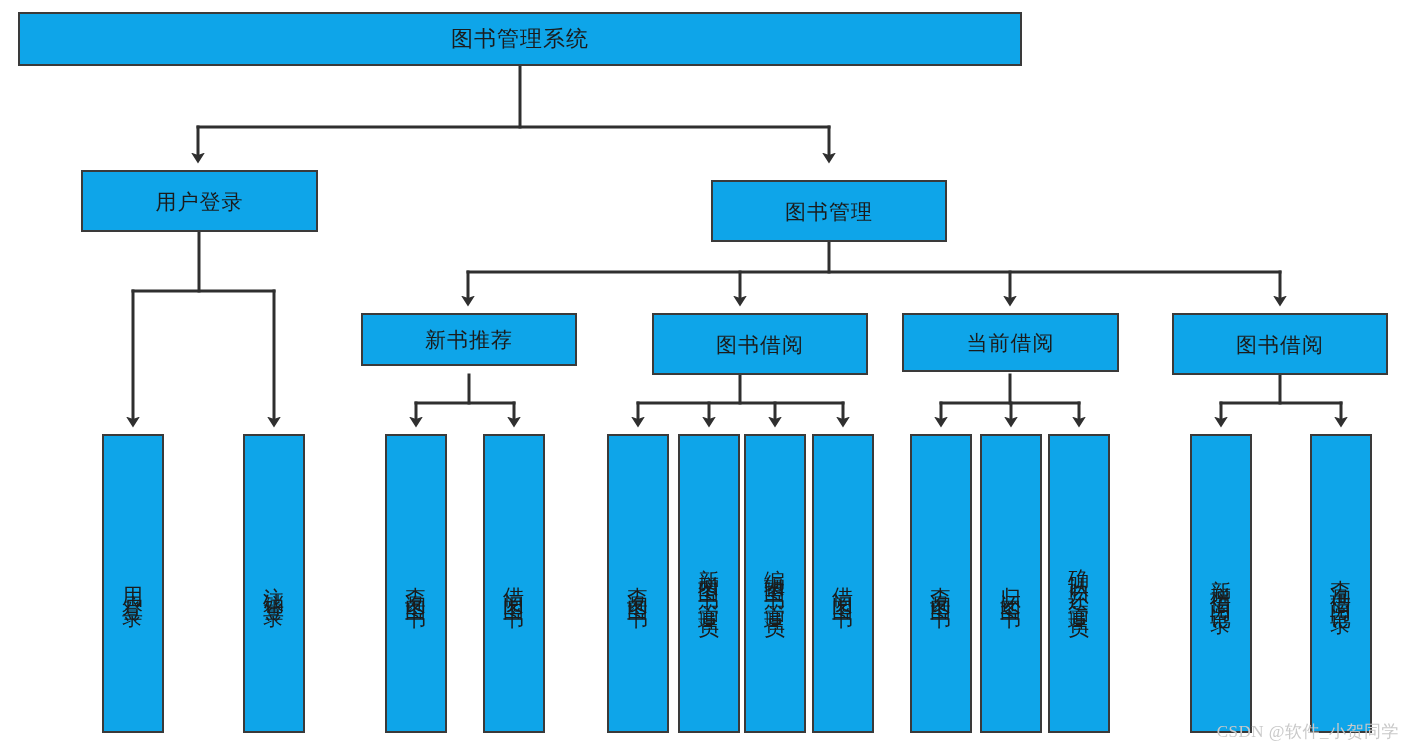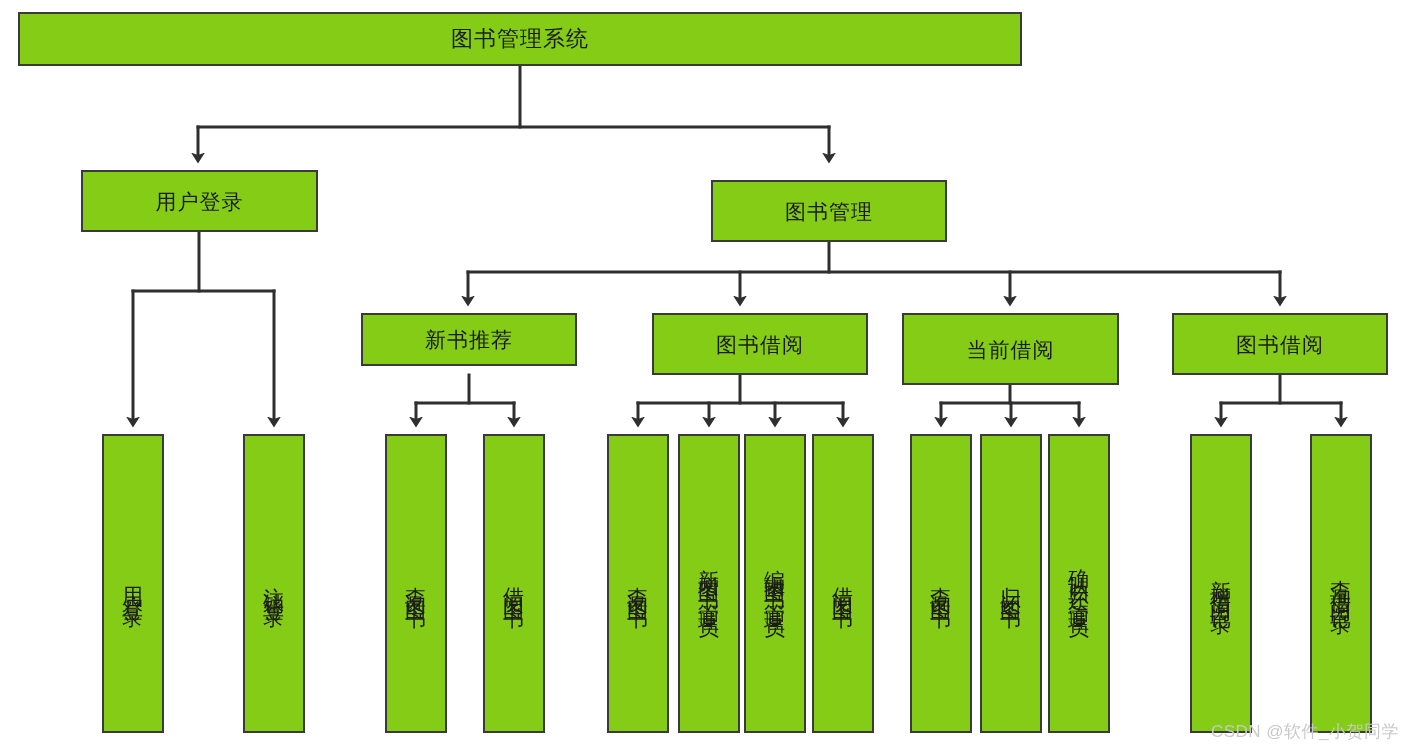--- a/index.html
+++ b/index.html
@@ -8,21 +8,21 @@
     background:#ffffff;
     font-family:"Liberation Sans","DejaVu Sans",sans-serif;
     overflow:hidden;
   }
   #canvas{position:relative;width:1405px;height:747px;}
   svg#wires{position:absolute;left:0;top:0;width:1405px;height:747px;}
 
   .node{
     position:absolute;
     box-sizing:border-box;
-    background:#84cc16;
+    background:#0ea5e9;
     border:2px solid #3a3a3a;
     display:flex;
     align-items:center;
     justify-content:center;
     color:#1b1b1b;
   }
   .node .lbl{
     display:block;
     white-space:nowrap;
     line-height:1.0;
@@ -45,20 +45,21 @@
   }
 
   #watermark{
     position:absolute;
     right:6px;bottom:4px;
     font-size:17px;
     color:#c9c9c9;
     letter-spacing:0.5px;
     white-space:nowrap;
     pointer-events:none;
+    font-family:Liberation Serif, serif;
   }
 </style>
 </head>
 <body>
 
 <div id="canvas">
 
   <svg id="wires" viewBox="0 0 1405 747" xmlns="http://www.w3.org/2000/svg">
     <defs>
       <marker id="arr" markerWidth="12" markerHeight="14" refX="1.5" refY="7" orient="auto" markerUnits="userSpaceOnUse">
@@ -119,21 +120,21 @@
   <div class="node h-node" style="left:711px;top:180px;width:236px;height:62px;">
     <span class="lbl">图书管理</span>
   </div>
 
   <div class="node h-node" style="left:361px;top:313px;width:216px;height:53px;">
     <span class="lbl">新书推荐</span>
   </div>
   <div class="node h-node" style="left:632px;top:313px;width:216px;height:62px;margin-left:20px;">
     <span class="lbl">图书借阅</span>
   </div>
-  <div class="node h-node" style="left:902px;top:313px;width:217px;height:72px;">
+  <div class="node h-node" style="left:902px;top:313px;width:217px;height:59px;">
     <span class="lbl">当前借阅</span>
   </div>
   <div class="node h-node" style="left:1172px;top:313px;width:216px;height:62px;">
     <span class="lbl">图书借阅</span>
   </div>
 
   <div class="node leaf" style="left:102px;top:434px;width:62px;height:299px;">
     <span class="lbl">用户登录</span>
   </div>
   <div class="node leaf" style="left:243px;top:434px;width:62px;height:299px;">

